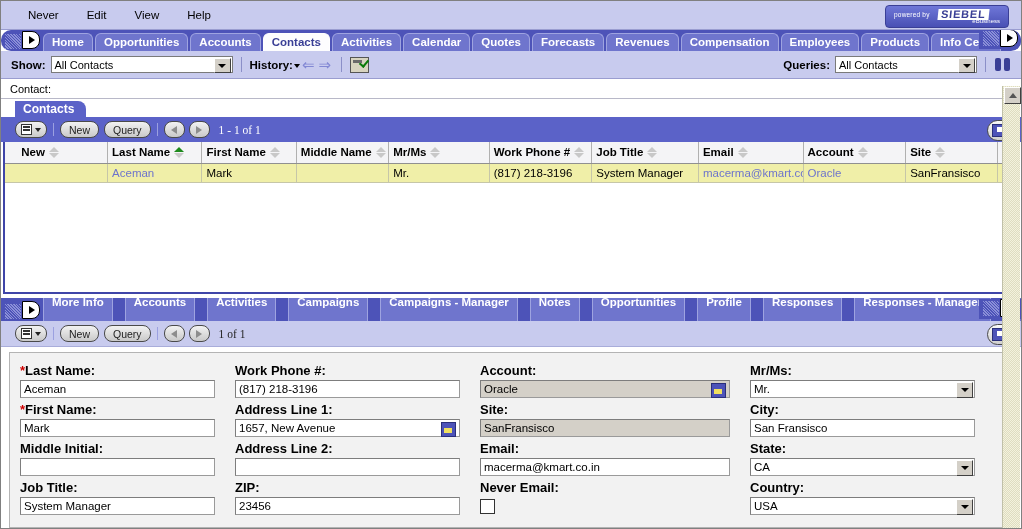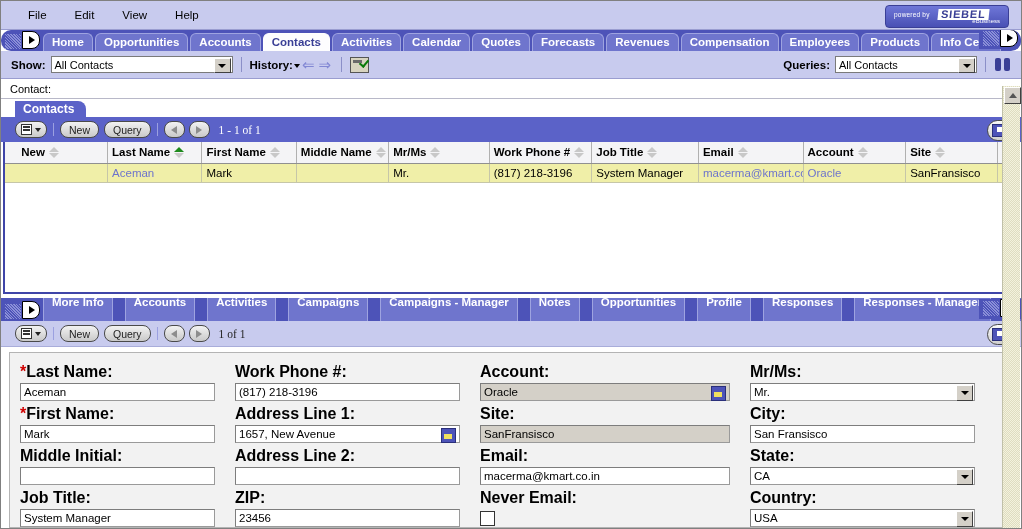--- a/index.html
+++ b/index.html
@@ -164,21 +164,21 @@
 
   
   .formbar{height:25px;background:#c8cbee;display:flex;align-items:center;padding-left:14px;position:relative;border-bottom:1px solid #a9adda;}
   .formbar .counter{color:#222;}
   .formbody{
     background:#f2f2f2;border:1px solid #b4b4b4;margin:5px 6px 0 8px;
     padding:6px 0 4px 0;display:flex;height:176px;box-sizing:border-box;
   }
   .fcol{padding:0 10px;box-sizing:border-box;}
   .fc1{width:215px;} .fc2{width:245px;} .fc3{width:245px;} .fc4{width:270px;}
-  .flabel{font-size:16px;font-weight:bold;margin:4px 0 2px 0;white-space:nowrap;}
+  .flabel{font-size:13px;font-weight:bold;margin:4px 0 2px 0;white-space:nowrap;}
   .flabel .req{color:#d00000;}
   .finput{
     height:18px;background:#fff;border:1px solid #9a9a9a;border-top-color:#7d7d7d;border-left-color:#7d7d7d;
     font-size:11.5px;display:flex;align-items:center;padding-left:3px;box-sizing:border-box;position:relative;
     width:100%;
   }
   .finput.ro{background:#d4d0c8;}
   .finput.sel2{padding-right:18px;}
   .finput .ddbox{
     position:absolute;right:1px;top:1px;width:15px;height:14px;
@@ -205,21 +205,21 @@
     display:flex;align-items:center;justify-content:center;
   }
   .vscroll .btn:after{content:"";border-bottom:5px solid #555;border-left:4px solid transparent;border-right:4px solid transparent;}
 </style>
 </head>
 <body>
 
 <div class="app">
 
   <div class="menubar">
-    <div class="menu-item">File</div>
+    <div class="menu-item">Never</div>
     <div class="menu-item">Edit</div>
     <div class="menu-item">View</div>
     <div class="menu-item">Help</div>
     <div class="siebel-logo">
       <span class="pb">powered by</span>
       <span class="sb">SIEBEL</span>
       <span class="eb">eBusiness</span>
     </div>
   </div>
 

